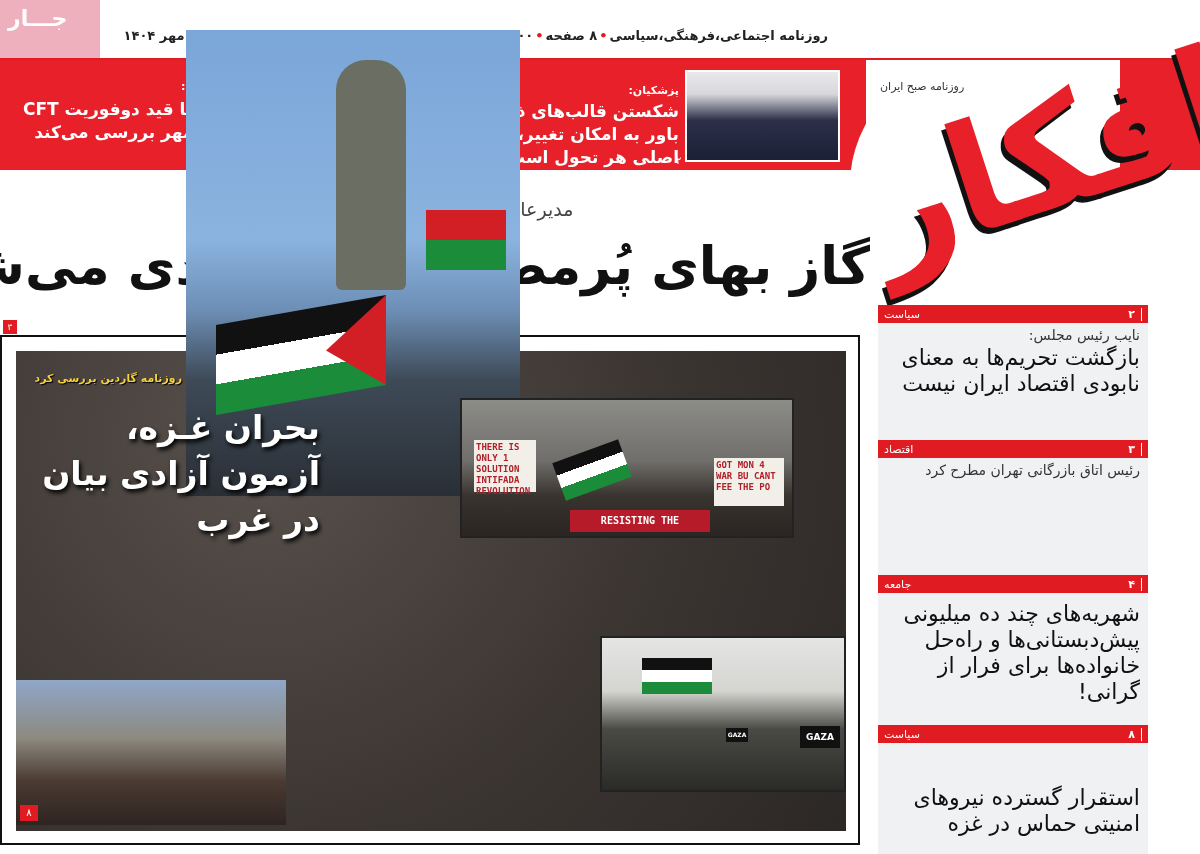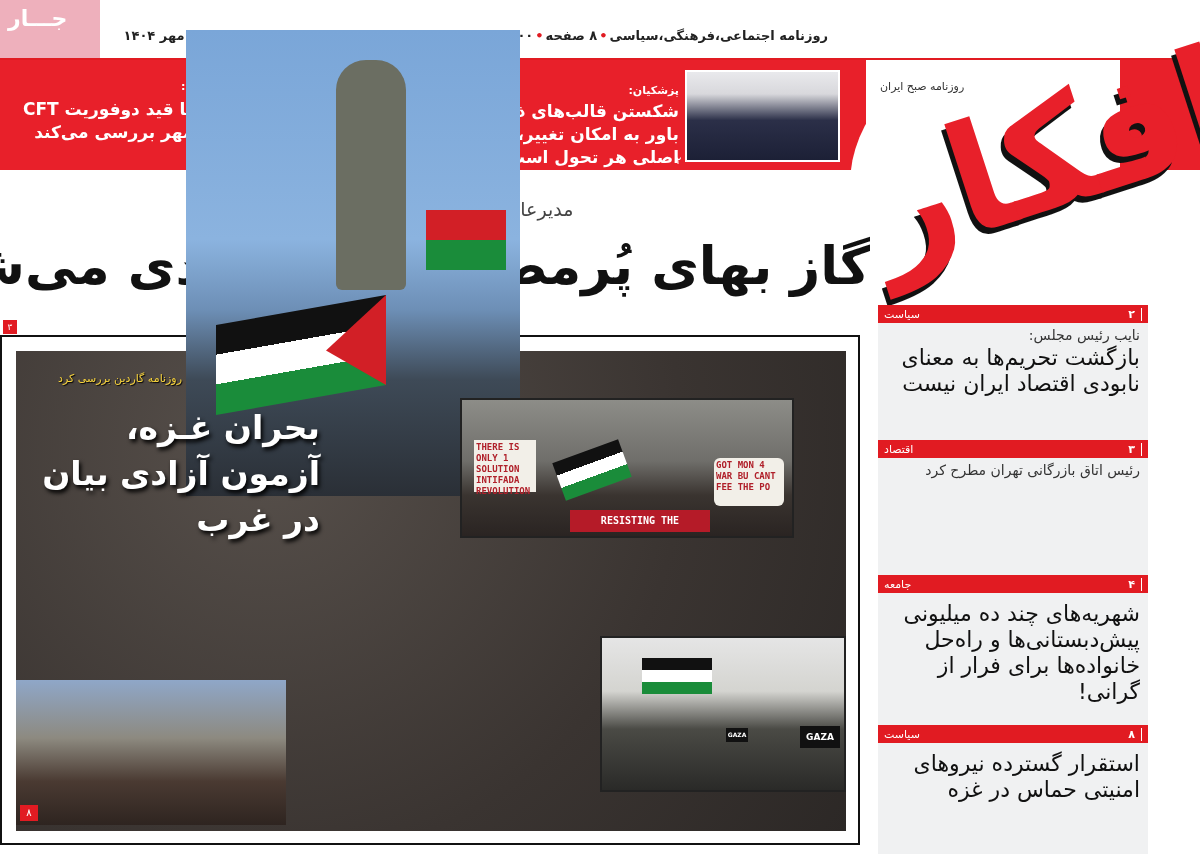--- a/index.html
+++ b/index.html
@@ -44,32 +44,32 @@
   .feature-frame { position: absolute; left: 0; top: 335px; width: 860px; height: 510px; border: 2px solid #111; background: #fff; }
   .feature-bg { position: absolute; left: 14px; top: 14px; width: 830px; height: 480px; background: #3b3633; background-image: radial-gradient(circle at 30% 20%, #57504b 0%, #3a3431 60%, #2c2826 100%); }
   .photo { position: absolute; overflow: hidden; }
   .photo-statue { left: 186px; top: 30px; width: 334px; height: 466px; background: linear-gradient(180deg,#7aa6d8 0%,#8bb3df 45%,#6d8fb6 60%,#3e4a57 75%,#2a2f36 100%); }
   .photo-statue .statue { position: absolute; left: 150px; top: 30px; width: 70px; height: 230px; background: #6b6e62; border-radius: 30px 30px 6px 6px; }
   .photo-statue .flag1 { position: absolute; left: 30px; top: 280px; width: 170px; height: 90px; background: linear-gradient(180deg,#111 0 33%,#fff 33% 66%,#1a8c3a 66% 100%); transform: skewY(-10deg); }
   .photo-statue .flag1::before { content: ""; position: absolute; right: 0; top: 0; border-top: 45px solid transparent; border-bottom: 45px solid transparent; border-right: 60px solid #d21f26; }
   .photo-statue .flag2 { position: absolute; left: 240px; top: 180px; width: 80px; height: 60px; background: linear-gradient(180deg,#d21f26 0 50%,#1a8c3a 50% 100%); }
   .photo-nyc { left: 460px; top: 398px; width: 334px; height: 140px; border: 2px solid #222; background: linear-gradient(180deg,#8d8d88 0%,#6f6e6a 45%,#3a3430 70%,#2a2422 100%); }
   .photo-nyc .sign1 { position: absolute; left: 12px; top: 40px; width: 62px; height: 52px; background: #f2efe8; color: #b0202a; font-size: 9px; font-weight: bold; font-family: "DejaVu Sans Mono", monospace; direction: ltr; text-align: left; padding: 2px; line-height: 11px; }
-  .photo-nyc .sign2 { position: absolute; right: 8px; top: 58px; width: 70px; height: 48px; background: #f2efe8; color: #b0202a; font-size: 9px; font-weight: bold; font-family: "DejaVu Sans Mono", monospace; direction: ltr; text-align: left; padding: 2px; line-height: 11px; border-radius: 6px; }
+  .photo-nyc .sign2 { position: absolute; right: 8px; top: 58px; width: 70px; height: 48px; background: #f2efe8; color: #b0202a; font-size: 9px; font-weight: bold; font-family: "DejaVu Sans Mono", monospace; direction: ltr; text-align: left; padding: 2px; line-height: 11px; }
   .photo-nyc .banner-red { position: absolute; left: 108px; bottom: 4px; width: 140px; height: 22px; background: #b51b28; color: #fff; font-size: 10px; font-weight: bold; font-family: "DejaVu Sans Mono", monospace; direction: ltr; text-align: center; line-height: 22px; }
   .photo-nyc .pflag { position: absolute; left: 95px; top: 50px; width: 70px; height: 40px; background: linear-gradient(180deg,#111 0 33%,#fff 33% 66%,#1a8c3a 66% 100%); transform: rotate(-20deg); }
   .photo-london { left: 600px; top: 636px; width: 246px; height: 156px; border: 2px solid #222; background: linear-gradient(180deg,#e5e5e5 0%,#d4d4d0 35%,#4a4a45 60%,#2a2a28 100%); }
   .photo-london .gaza1, .photo-london .gaza2 { position: absolute; background: #111; color: #fff; font-weight: bold; font-size: 10px; direction: ltr; text-align: center; font-family: "DejaVu Sans", sans-serif; margin-top: 8px; }
   .photo-london .gaza1 { left: 124px; top: 82px; width: 22px; height: 14px; line-height: 14px; font-size: 6px; }
   .photo-london .gaza2 { right: 4px; top: 80px; width: 40px; height: 22px; line-height: 22px; font-size: 9px; }
   .photo-london .pflag { position: absolute; left: 40px; top: 20px; width: 70px; height: 36px; background: linear-gradient(180deg,#111 0 33%,#fff 33% 66%,#1a8c3a 66% 100%); }
   .photo-madrid { left: 16px; top: 680px; width: 270px; height: 145px; background: linear-gradient(180deg,#8fa7c8 0%,#8d8a80 40%,#4a3a32 70%,#2e2420 100%); }
   .photo-madrid .pg8 { position: absolute; left: 4px; bottom: 4px; width: 18px; height: 16px; background: #e11b22; color: #fff; font-size: 10px; text-align: center; line-height: 16px; }
 
-  .feature-source { position: absolute; left: 22px; top: 372px; width: 160px; font-size: 11px; font-weight: normal; color: #f6d23b; text-shadow: 1px 1px 1px #000; text-align: right; }
+  .feature-source { position: absolute; left: 22px; top: 372px; width: 160px; font-size: 11px; font-weight: bold; color: #f6d23b; text-shadow: 1px 1px 1px #000; text-align: right; }
   .feature-title { position: absolute; left: 20px; top: 405px; width: 300px; font-size: 33px; line-height: 46px; font-weight: 900; color: #fff; text-shadow: 2px 3px 4px #000; text-align: right; }
 
   .sidebar { position: absolute; left: 878px; top: 305px; width: 270px; height: 549px; background: #f0f1f2; }
   .side-item { position: absolute; left: 0; width: 270px; }
   .side-bar { height: 18px; background: #e11b22; display: flex; align-items: center; justify-content: space-between; padding: 0 6px; color: #fff; font-size: 11px; }
   .side-bar .num { border-right: 1px solid #fff; padding-right: 6px; font-weight: bold; }
   .side-kicker { font-size: 14px; color: #333; padding: 4px 8px 0 0; }
   .side-headline { font-size: 22px; font-weight: 400; line-height: 26px; padding: 2px 8px 0 0; color: #111; }
 </style>
 </head>
@@ -162,15 +162,15 @@
       <span class="num">۴</span>
       <span>جامعه</span>
     </div>
     <div class="side-headline" style="padding-top:8px;">شهریه‌های چند ده میلیونی پیش‌دبستانی‌ها و راه‌حل خانواده‌ها برای فرار از گرانی!</div>
   </div>
   <div class="side-item" style="top:420px;">
     <div class="side-bar">
       <span class="num">۸</span>
       <span>سیاست</span>
     </div>
-    <div class="side-headline" style="padding-top:8px;">استقرار گسترده نیروهای امنیتی حماس در غزه</div>
+    <div class="side-headline" style="padding-top:24px;margin-top:18px;">استقرار گسترده نیروهای امنیتی حماس در غزه</div>
   </div>
 </div>
 
 </body></html>

